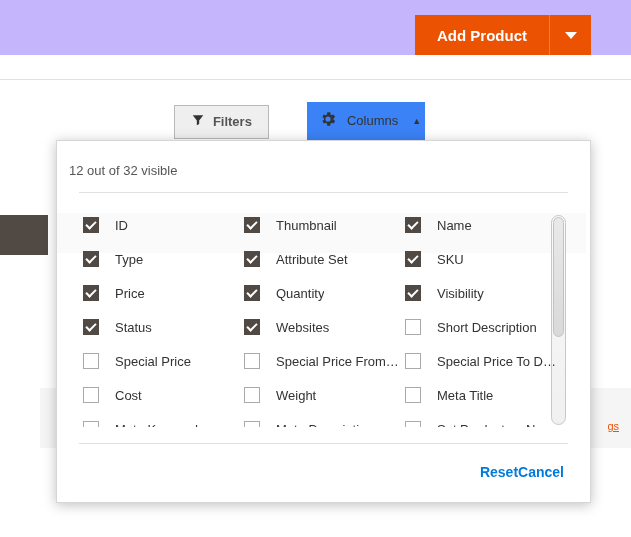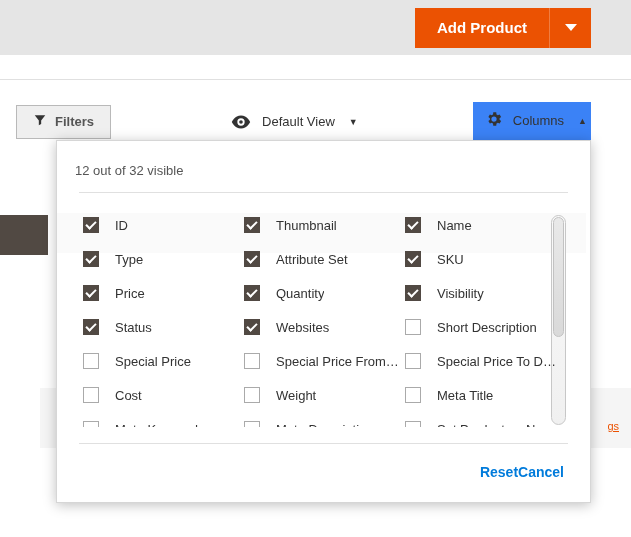--- a/index.html
+++ b/index.html
@@ -1,33 +1,33 @@
 <!DOCTYPE html>
 <html><head>
   <meta charset="utf-8">
   <style>
     *{box-sizing:border-box;margin:0;padding:0;font-family:'Helvetica Neue',Helvetica,Arial,sans-serif}
     body{width:631px;height:537px;background:#fff;overflow:hidden;position:relative;font-size:13px;color:#333}
-    .topbar{height:55px;display:flex;justify-content:flex-end;align-items:center;padding-right:40px;background:#e5e5e5}
+    .topbar{height:55px;display:flex;justify-content:flex-end;align-items:flex-end;padding-right:40px;background:#c4b5fd}
     .add-btn-group{display:flex;height:40px}
     .add-btn{background:#eb5202;color:#fff;border:none;padding:0 22px;font-size:15px;font-weight:600;cursor:pointer}
     .add-chev{background:#eb5202;color:#fff;border:none;border-left:1px solid rgba(255,255,255,.25);width:42px;cursor:pointer;display:flex;align-items:center;justify-content:center}
     .divider{height:1px;background:#e0e0e0;margin:24px 0 0 0}
-    .toolbar{display:flex;justify-content:space-between;align-items:center;gap:16px;padding:22px 40px 0 16px}
+    .toolbar{display:flex;justify-content:center;align-items:center;gap:16px;padding:22px 40px 0 8px}
     .filters-btn{border:1px solid #b9b9b9;background:#efefef;height:34px;padding:0 16px;display:flex;align-items:center;gap:8px;cursor:pointer;font-weight:600;font-size:13px;color:#555}
     .view-group{display:flex;align-items:center;gap:10px;margin-left:26px;cursor:pointer}
     .eye-icon{font-size:22px;line-height:0}
     .tri-down{font-size:9px;margin-left:4px}
     .columns-btn{display:flex;align-items:center;gap:10px;margin-left:22px;cursor:pointer;padding:8px 4px 8px 12px;border-bottom:2px solid transparent}
     .columns-active{background:#3b82f6}
     .tri-up{font-size:9px;margin-left:4px}
     .gear-icon svg{width:18px;height:18px}
     .dark-strip{position:absolute;left:0;top:215px;width:48px;height:40px;background:#514943}
     .panel{position:absolute;left:56px;top:140px;width:535px;background:#fff;box-shadow:0 2px 12px rgba(0,0,0,.25);border:1px solid #d6d6d6;padding:0}
-    .panel-header{padding:22px 26px 14px 18px;color:#555;font-size:13px}
+    .panel-header{padding:22px 26px 14px 12px;color:#555;font-size:13px}
     .panel-divider{height:1px;background:#e0e0e0;margin:0 22px}
     .grid-wrap{position:relative;margin:12px 22px 0 22px}
     .faded-band{position:absolute;top:8px;left:-22px;right:-18px;height:40px;background:rgba(100,100,100,.03);z-index:0}
     .scroll-area{height:222px;overflow:hidden;position:relative}
     .grid{display:grid;grid-template-columns:repeat(3,1fr);column-gap:6px;row-gap:18px;padding-top:12px;padding-left:4px;padding-right:8px;position:relative;z-index:1}
     .chk-item{display:flex;align-items:center;gap:16px;white-space:nowrap;overflow:hidden;text-overflow:ellipsis;font-size:13px;color:#333}
     .chk{width:16px;height:16px;border:1px solid #aaa;background:#fff;flex-shrink:0;display:flex;align-items:center;justify-content:center;cursor:pointer}
     .chk.checked{background:#514943;border-color:#514943}
     .chk.checked::after{content:'';width:4px;height:8px;border:solid #fff;border-width:0 2px 2px 0;transform:rotate(45deg);margin-top:-2px}
     .chk-label{overflow:hidden;text-overflow:ellipsis}
@@ -57,30 +57,20 @@
 
 <div class="toolbar">
   <button class="filters-btn">
     <span>
       <svg width="14" height="14" viewBox="0 0 24 24" fill="#333">
           <path d="M3 4h18l-7 9v6l-4 2v-8z"></path>
         </svg>
     </span>
     <span>Filters</span>
   </button>
-  <div class="view-group">
-    <span class="eye-icon">
-      <svg width="22" height="22" viewBox="0 0 24 24" fill="#333">
-          <path d="M12 5c-7 0-10 7-10 7s3 7 10 7 10-7 10-7-3-7-10-7zm0 11a4 4 0 110-8 4 4 0 010 8z"></path>
-          <circle cx="12" cy="12" r="2"></circle>
-        </svg>
-    </span>
-    <span>Default View</span>
-    <span class="tri-down">▼</span>
-  </div>
   <div class="columns-btn columns-active">
     <span class="gear-icon">
       <svg viewBox="0 0 24 24" fill="#333">
           <path d="M19.4 13a7.5 7.5 0 000-2l2.1-1.6-2-3.5-2.5 1a7.6 7.6 0 00-1.7-1L15 3h-4l-.3 2.9a7.6 7.6 0 00-1.7 1l-2.5-1-2 3.5L6.6 11a7.5 7.5 0 000 2l-2.1 1.6 2 3.5 2.5-1a7.6 7.6 0 001.7 1L11 21h4l.3-2.9a7.6 7.6 0 001.7-1l2.5 1 2-3.5zM12 15.5A3.5 3.5 0 1115.5 12 3.5 3.5 0 0112 15.5z"></path>
         </svg>
     </span>
     <span>Columns</span>
     <span class="tri-up">▲</span>
   </div>
 </div>

